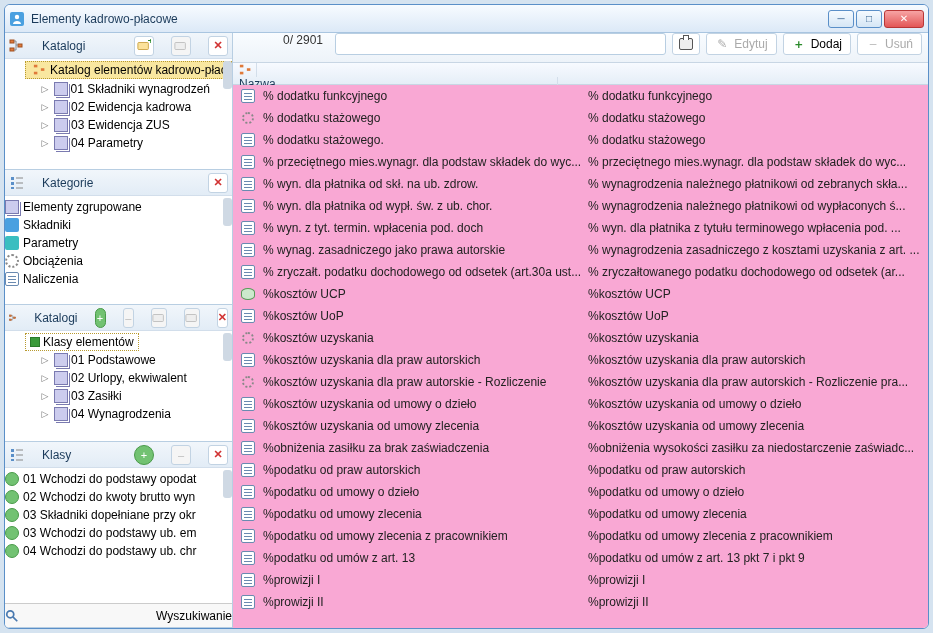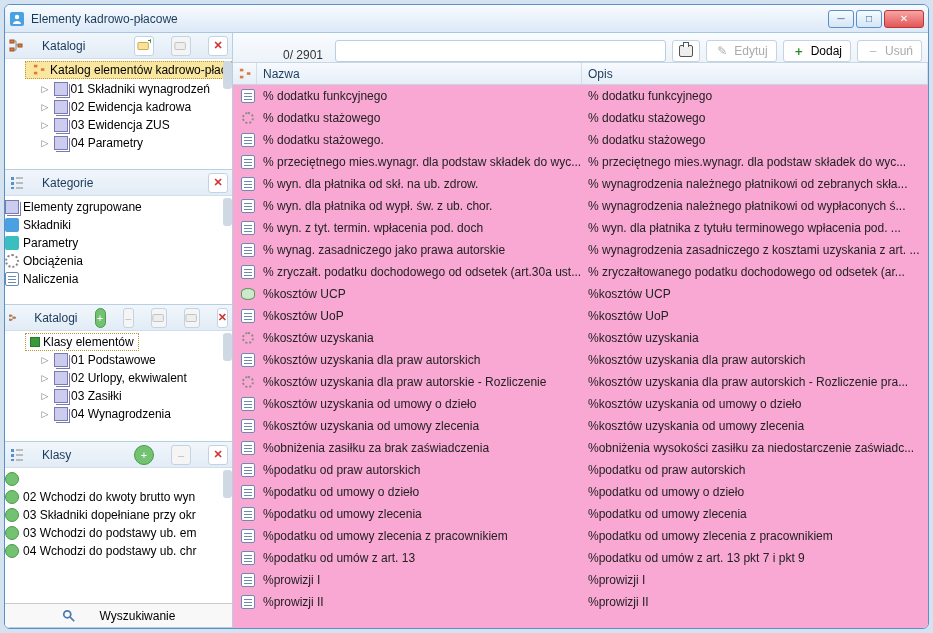--- a/index.html
+++ b/index.html
@@ -25,30 +25,30 @@
 .panel-body .scrollthumb { position: absolute; right: 0; top: 2px; width: 9px; height: 28px; background: #cfd9e4; border-radius: 3px; }
 .tree { padding: 2px 16px; }
 .tree-item { display: flex; align-items: center; padding: 2px 6px; white-space: nowrap; overflow: hidden; }
 .tree-item .expander { width: 12px; color: #777; font-size: 9px; text-align: center; }
 .tree-item .ti-icon { width: 14px; height: 14px; margin: 0 3px; }
 .tree-item.root { background: #f9e7a0; border: 1px dotted #b89a30; display: inline-flex; margin-left: 4px; padding: 1px 4px; }
 .tree-item.child { padding-left: 18px; }
 .list { padding: 2px 0; }
 .list-item { display: flex; align-items: center; padding: 2px 0; white-space: nowrap; overflow: hidden; }
 .list-item .li-icon { width: 14px; height: 14px; margin-right: 4px; }
-.search-bar { height: 24px; border-top: 1px solid #ccc; background: #f8f8f8; display: flex; align-items: center; justify-content: center; gap: 24px; }
+.search-bar { height: 24px; border-top: 1px solid #ccc; background: #f8f8f8; display: flex; align-items: center; justify-content: space-between; gap: 24px; }
 .main { flex: 1; display: flex; flex-direction: column; overflow: hidden; }
-.toolbar { height: 30px; display: flex; align-items: flex-end; padding: 0 6px; gap: 6px; border-bottom: 1px solid #c8d6e4; background: linear-gradient(#f9fcff,#edf3f9); }
+.toolbar { height: 30px; display: flex; align-items: flex-start; padding: 0 6px; gap: 6px; border-bottom: 1px solid #c8d6e4; background: linear-gradient(#f9fcff,#edf3f9); }
 .counter { min-width: 90px; text-align: right; padding-right: 6px; color: #333; }
 .search-input { flex: 1; height: 22px; border: 1px solid #b8cee2; border-radius: 3px; padding: 0 6px; background: #fff; }
 .tbtn { height: 22px; padding: 0 8px; border: 1px solid #c2d3e3; border-radius: 3px; background: #fff; display: flex; align-items: center; gap: 5px; cursor: pointer; }
 .tbtn .ic { width: 14px; height: 14px; display: flex; align-items: center; justify-content: center; font-size: 12px; }
 .tbtn.dim { color: #aaa; }
 .tbtn.iconOnly { width: 28px; justify-content: center; padding: 0; }
-.table-header { height: 22px; display: flex; background: linear-gradient(#f7faff,#e5eef7); border-bottom: 1px solid #c8d6e4; }
+.table-header { height: 22px; display: flex; background: linear-gradient(#f7faff,#e5eef7); border-bottom: 1px solid #c8d6e4; flex-direction: column; }
 .th { display: flex; align-items: center; padding-left: 6px; border-right: 1px solid #d3deea; color: #1a3a5a; }
 .th.icon { width: 24px; }
 .th.nazwa { width: 325px; }
 .th.opis { flex: 1; }
 .table-body { flex: 1; overflow-y: auto; position: relative; background: #f9a8d4; }
 .row { display: flex; height: 22px; align-items: center; }
 .td { padding-left: 6px; white-space: nowrap; overflow: hidden; text-overflow: ellipsis; color: #222; }
 .td.icon { width: 24px; display: flex; justify-content: center; }
 .td.nazwa { width: 325px; }
 .td.opis { flex: 1; }
@@ -251,20 +251,21 @@
             </svg>
           <span class="ph-title">Klasy</span>
           <div class="hbtn green">+</div>
           <div class="hbtn dim">–</div>
           <div class="hbtn red">✕</div>
         </div>
         <div class="panel-body" style="flex:1;height:112px">
           <div class="list" id="klasy-items">
               <div class="list-item">
                 <span class="li-icon icon-dot"></span>
+                <span>01 Wchodzi do podstawy opodat</span>
               </div>
               <div class="list-item">
                 <span class="li-icon icon-dot"></span>
                 <span>02 Wchodzi do kwoty brutto wyn</span>
               </div>
               <div class="list-item">
                 <span class="li-icon icon-dot"></span>
                 <span>03 Składniki dopełniane przy okr</span>
               </div>
               <div class="list-item">

